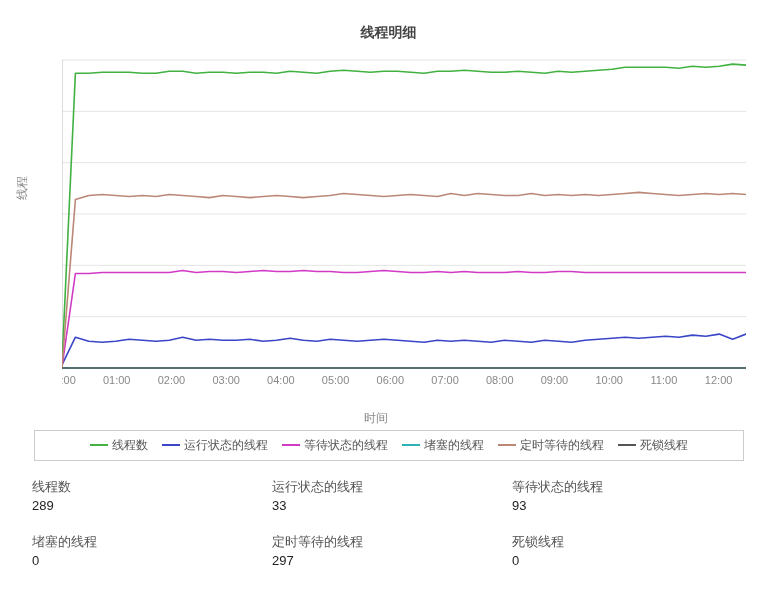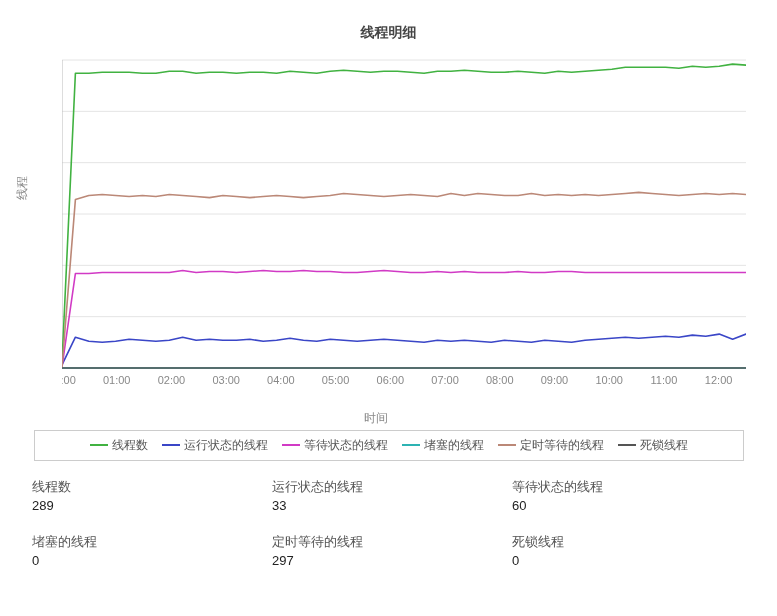--- a/index.html
+++ b/index.html
@@ -97,21 +97,21 @@
       <div class="stat">
         <div class="lbl">线程数</div>
         <div class="val">289</div>
       </div>
       <div class="stat">
         <div class="lbl">运行状态的线程</div>
         <div class="val">33</div>
       </div>
       <div class="stat">
         <div class="lbl">等待状态的线程</div>
-        <div class="val">60</div>
+        <div class="val">93</div>
       </div>
       <div class="stat">
         <div class="lbl">堵塞的线程</div>
         <div class="val">0</div>
       </div>
       <div class="stat">
         <div class="lbl">定时等待的线程</div>
         <div class="val">297</div>
       </div>
       <div class="stat">

